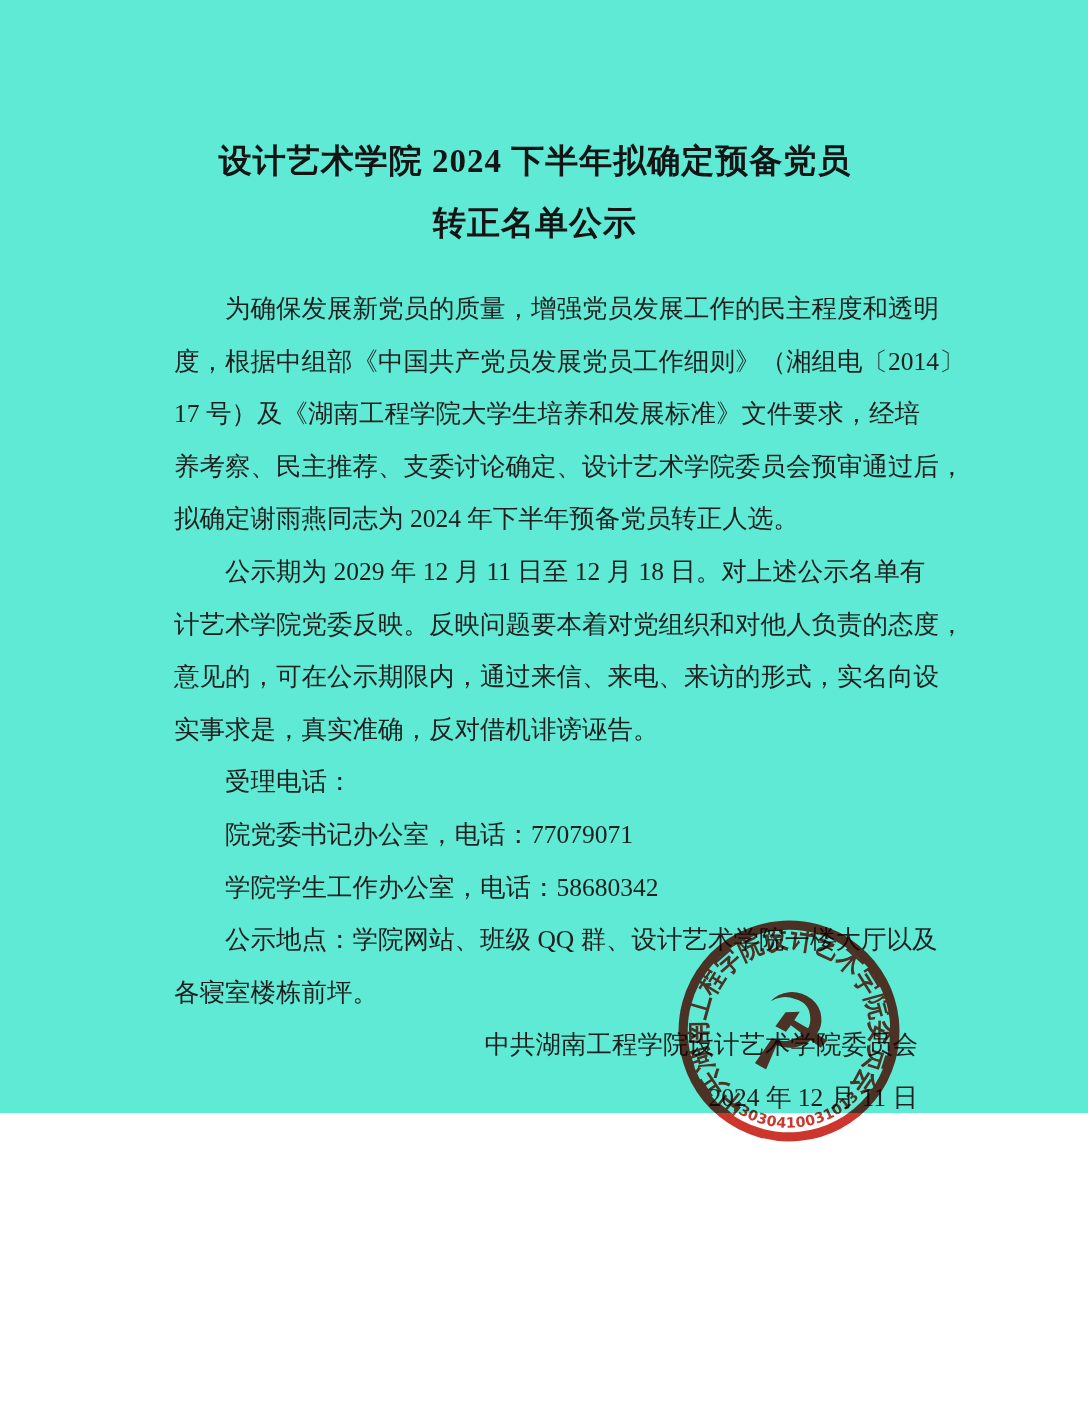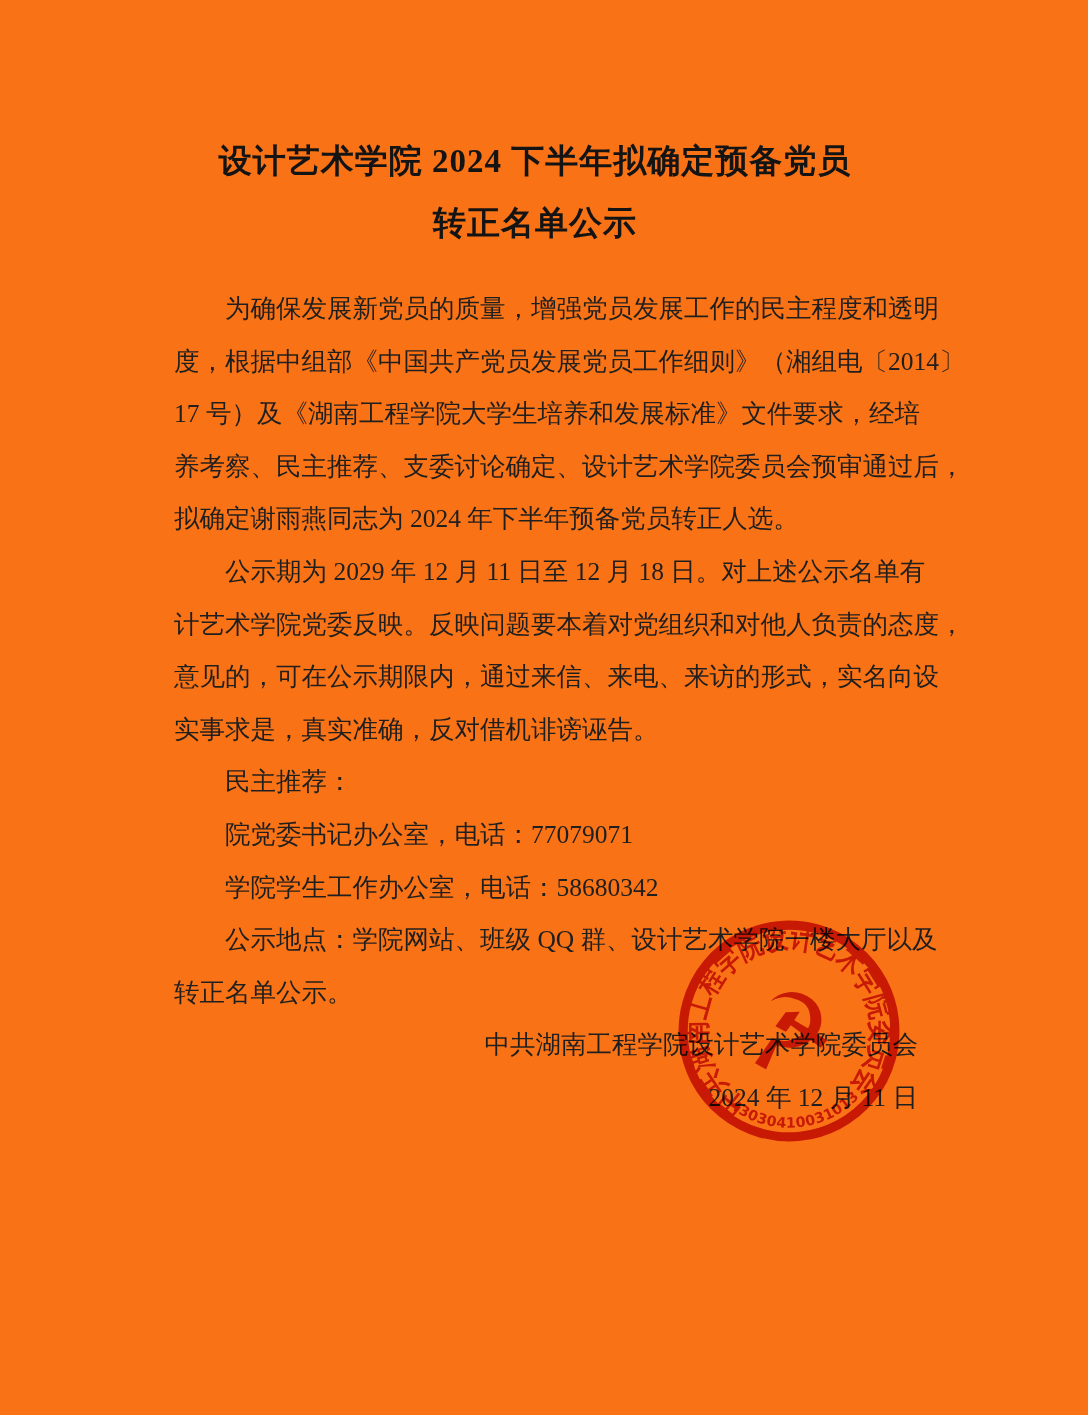--- a/index.html
+++ b/index.html
@@ -5,22 +5,22 @@
   html,body { margin:0; padding:0; }
   body {
     width:1088px; height:1415px;
     background:#ffffff;
     font-family:"Liberation Serif","DejaVu Serif",serif;
     position:relative;
     overflow:hidden;
   }
   .page {
     position:absolute; left:0; top:0;
-    width:1088px; height:1415px;
-    background:#f97316;
+    width:1088px; height:1113px;
+    background:#5eead4;
   }
   .doc {
     position:absolute; left:150px; top:130px; width:770px;
     color:#1e1e1e;
   }
   .title {
     font-size:33px; font-weight:bold; color:#141414;
     line-height:62px; text-align:center; letter-spacing:1px;
   }
   .body-lines { margin-top:29px;margin-left:24px; }
@@ -54,25 +54,25 @@
     <main class="body-lines" id="body-lines">
         <div class="line fill indent">为确保发展新党员的质量，增强党员发展工作的民主程度和透明</div>
         <div class="line fill">度，根据中组部《中国共产党员发展党员工作细则》（湘组电〔2014〕</div>
         <div class="line fill">17 号）及《湖南工程学院大学生培养和发展标准》文件要求，经培</div>
         <div class="line fill">养考察、民主推荐、支委讨论确定、设计艺术学院委员会预审通过后，</div>
         <div class="line">拟确定谢雨燕同志为 2024 年下半年预备党员转正人选。</div>
         <div class="line fill indent">公示期为 2029 年 12 月 11 日至 12 月 18 日。对上述公示名单有</div>
         <div class="line fill">计艺术学院党委反映。反映问题要本着对党组织和对他人负责的态度，</div>
         <div class="line fill">意见的，可在公示期限内，通过来信、来电、来访的形式，实名向设</div>
         <div class="line">实事求是，真实准确，反对借机诽谤诬告。</div>
-        <div class="line indent">民主推荐：</div>
+        <div class="line indent">受理电话：</div>
         <div class="line indent">院党委书记办公室，电话：77079071</div>
         <div class="line indent">学院学生工作办公室，电话：58680342</div>
         <div class="line fill indent">公示地点：学院网站、班级 QQ 群、设计艺术学院一楼大厅以及</div>
-        <div class="line">转正名单公示。</div>
+        <div class="line">各寝室楼栋前坪。</div>
         <div class="line right">中共湖南工程学院设计艺术学院委员会</div>
         <div class="line right">2024 年 12 月 11 日</div>
       </main>
   </div>
 
   <div class="seal">
     <svg viewBox="0 0 222 222" width="226" height="226">
       <defs>
         <path id="ringPath" d="M 61.6 176.5 A 82 82 0 1 1 160.4 176.5" fill="none"></path>
         <path id="serialPath" d="M 45.0 179.3 A 95 95 0 0 0 177.0 179.3" fill="none"></path>

